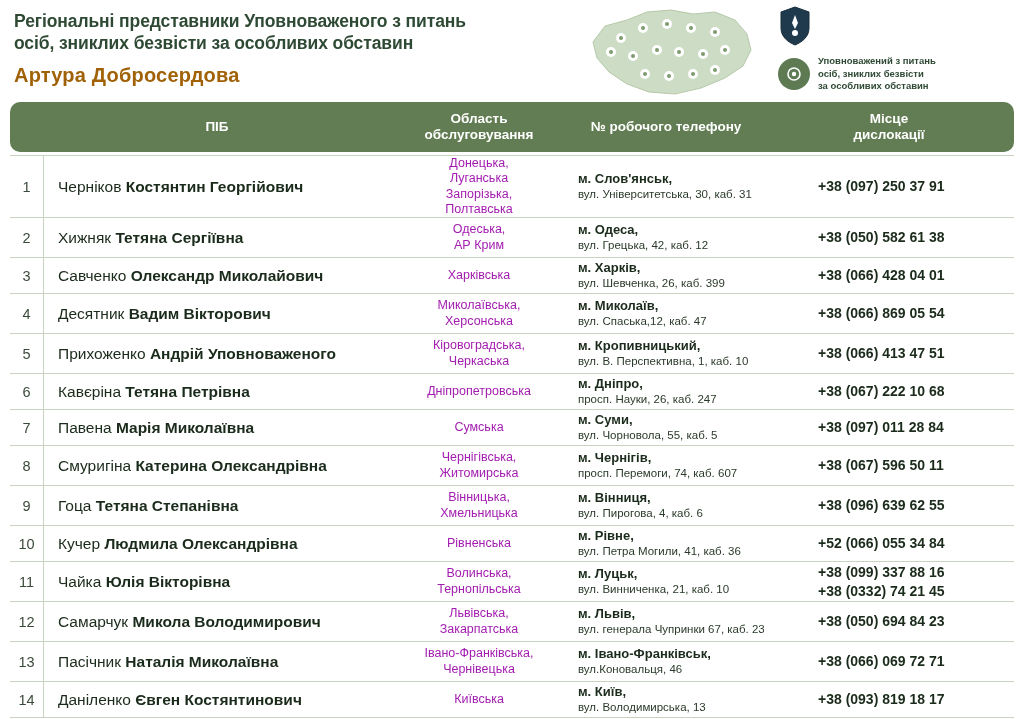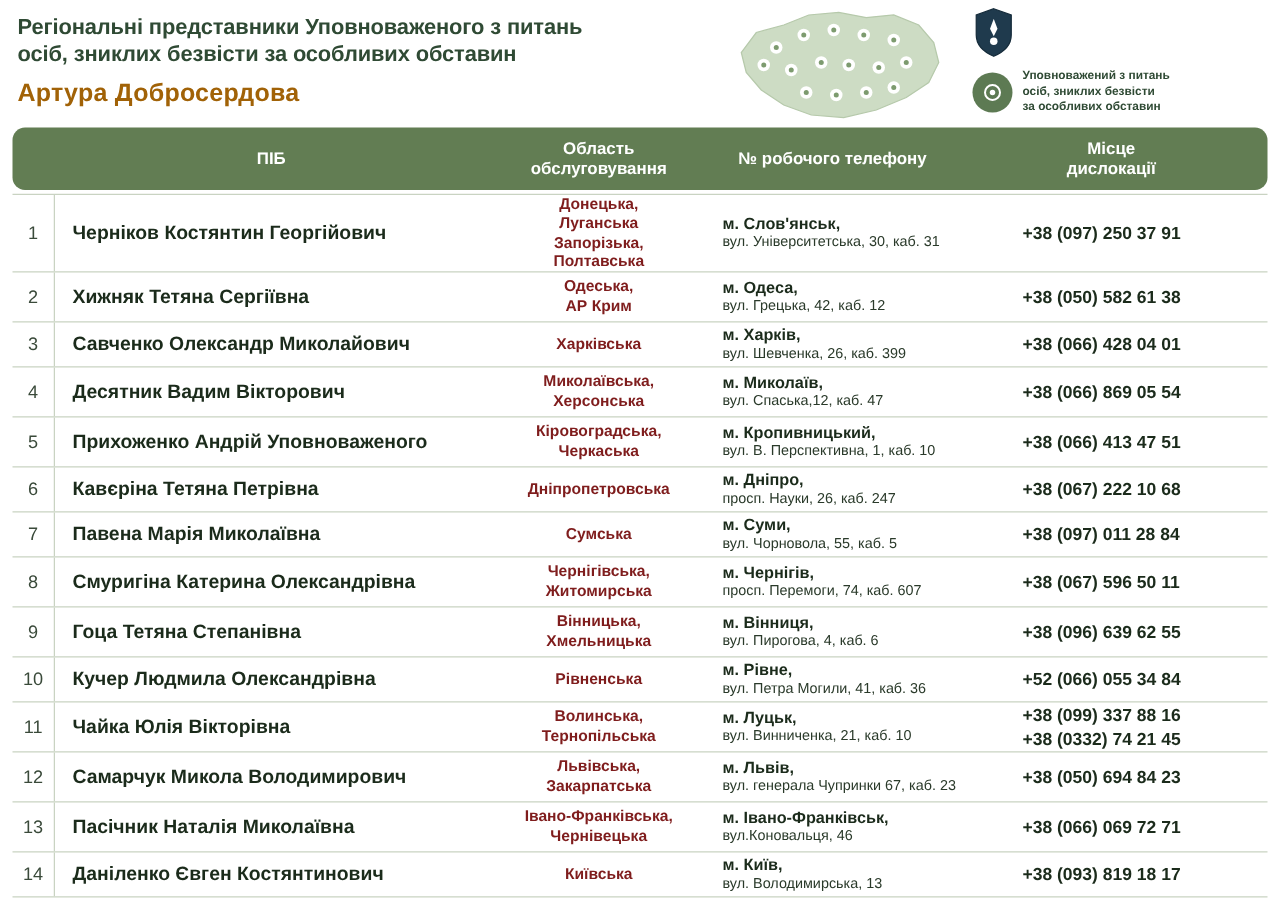--- a/index.html
+++ b/index.html
@@ -124,27 +124,27 @@
     border-right: 1px solid #c9d3c2;
     align-self: stretch;
     display: flex; align-items: center; justify-content: center;
   }
   .cell-name {
     padding-left: 14px;
     font-size: 15.5px;
     color: #1b2b1b;
     white-space: nowrap;
   }
-  .cell-name b { font-weight: bold; margin-top: 45px; }
+  .cell-name b { font-weight: normal; margin-top: 45px; }
   .cell-name span { font-weight: bold; }
   .cell-obl {
     text-align: center;
     font-size: 12.5px;
-    font-weight: bold;
-    color: #7f1d1d;
+    font-weight: normal;
+    color: #a21caf;
     line-height: 1.22;
     padding: 0 4px;
   }
   .cell-place {
     padding-left: 10px;
     line-height: 1.25;
   }
   .place-city {
     font-size: 13px;
     font-weight: bold;

